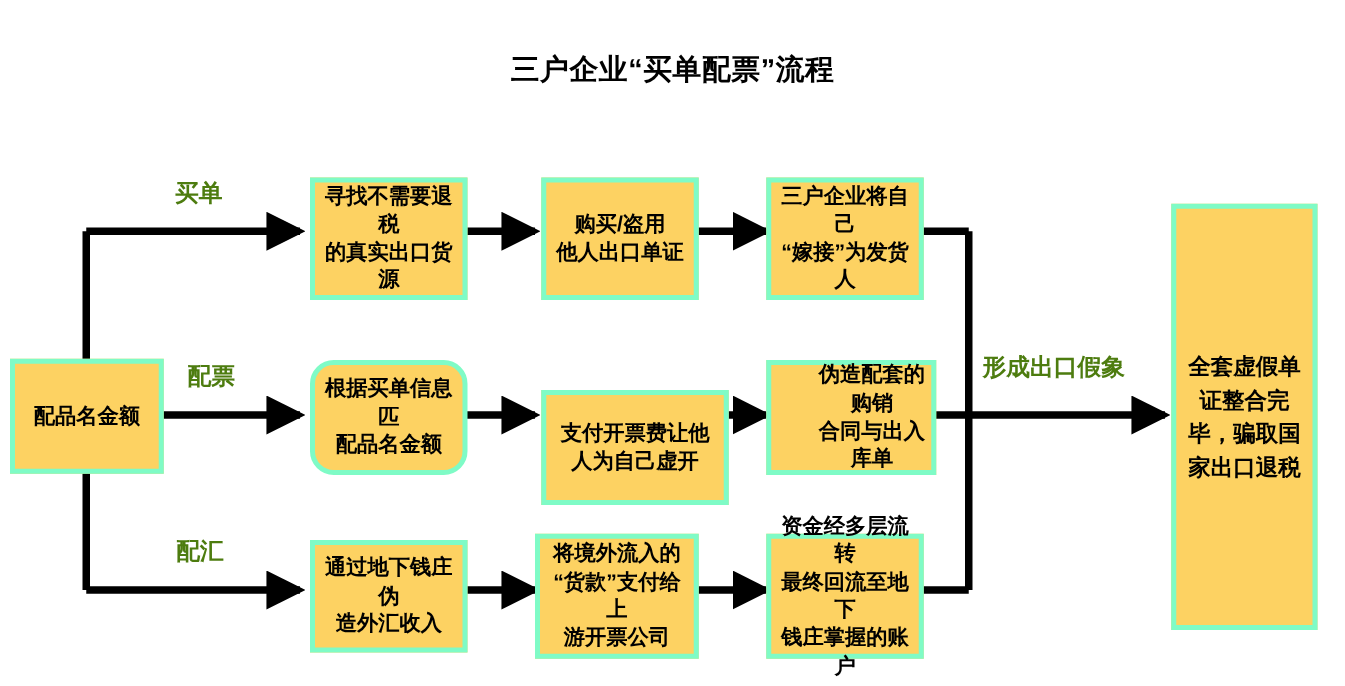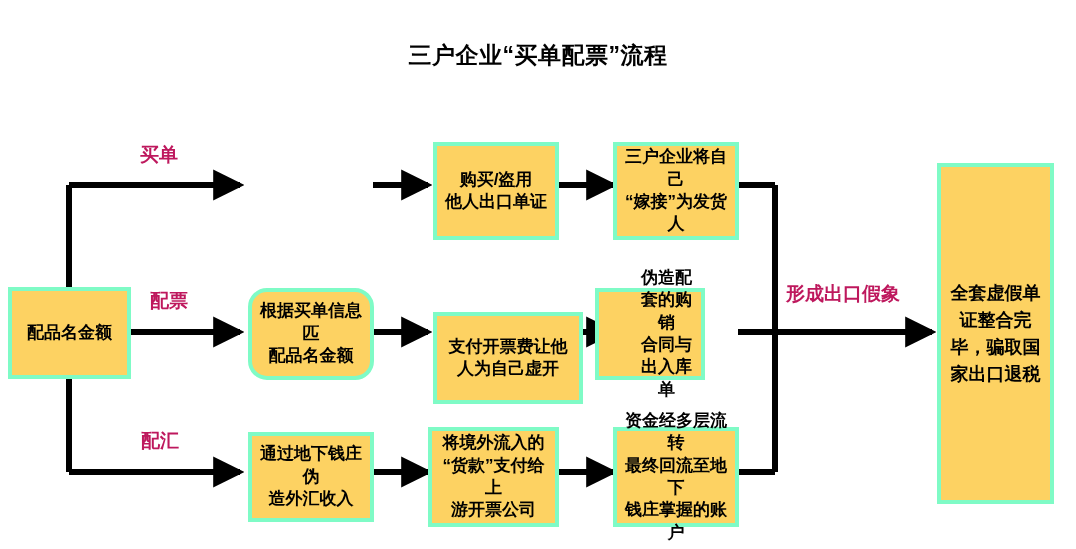--- a/index.html
+++ b/index.html
@@ -52,21 +52,21 @@
     left: 0;
     top: 0;
     width: 1076px;
     height: 549px;
     pointer-events: none;
   }
   .edge-label {
     position: absolute;
     font-size: 19px;
     font-weight: bold;
-    color: #be185d;
+    color: #4d7c0f;
     white-space: nowrap;
   }
 </style>
 </head>
 <body>
 
 <div id="canvas">
 
   <div id="title">三户企业“买单配票”流程</div>
 
@@ -104,30 +104,32 @@
       <path d="M 775 332 L 932 332" marker-end="url(#arrow)"></path>
     </g>
   </svg>
 
   <div class="node medium" style="left:8px; top:287px; width:123px; height:92px;">配品名金额</div>
 
   <div class="edge-label" style="left:140px; top:142px;">买单</div>
   <div class="edge-label" style="left:150px; top:288px;">配票</div>
   <div class="edge-label" style="left:141px; top:428px;">配汇</div>
 
+  <div class="node small" style="left:248px; top:142px; width:126px; height:98px;">寻找不需要退税
+的真实出口货源</div>
   <div class="node small" style="left:433px; top:142px; width:126px; height:98px;">购买/盗用
 他人出口单证</div>
   <div class="node small" style="left:613px; top:142px; width:126px; height:98px;">三户企业将自己
 “嫁接”为发货人</div>
 
   <div class="node small" style="left:248px; top:288px; width:126px; height:92px;border-radius:19px;">根据买单信息匹
 配品名金额</div>
   <div class="node small" style="left:433px; top:288px; width:150px; height:92px;margin-top:24px;">支付开票费让他
 人为自己虚开</div>
-  <div class="node small" style="left:595px; top:288px; width:110px; height:92px;padding-left:36px;">伪造配套的购销
+  <div class="node small" style="left:613px; top:288px; width:136px; height:92px;padding-left:36px;">伪造配套的购销
 合同与出入库单</div>
 
   <div class="node small" style="left:248px; top:432px; width:126px; height:90px;">通过地下钱庄伪
 造外汇收入</div>
   <div class="node small" style="left:428px; top:427px; width:131px; height:100px;">将境外流入的
 “货款”支付给上
 游开票公司</div>
   <div class="node small" style="left:613px; top:427px; width:126px; height:100px;">资金经多层流转
 最终回流至地下
 钱庄掌握的账户</div>

